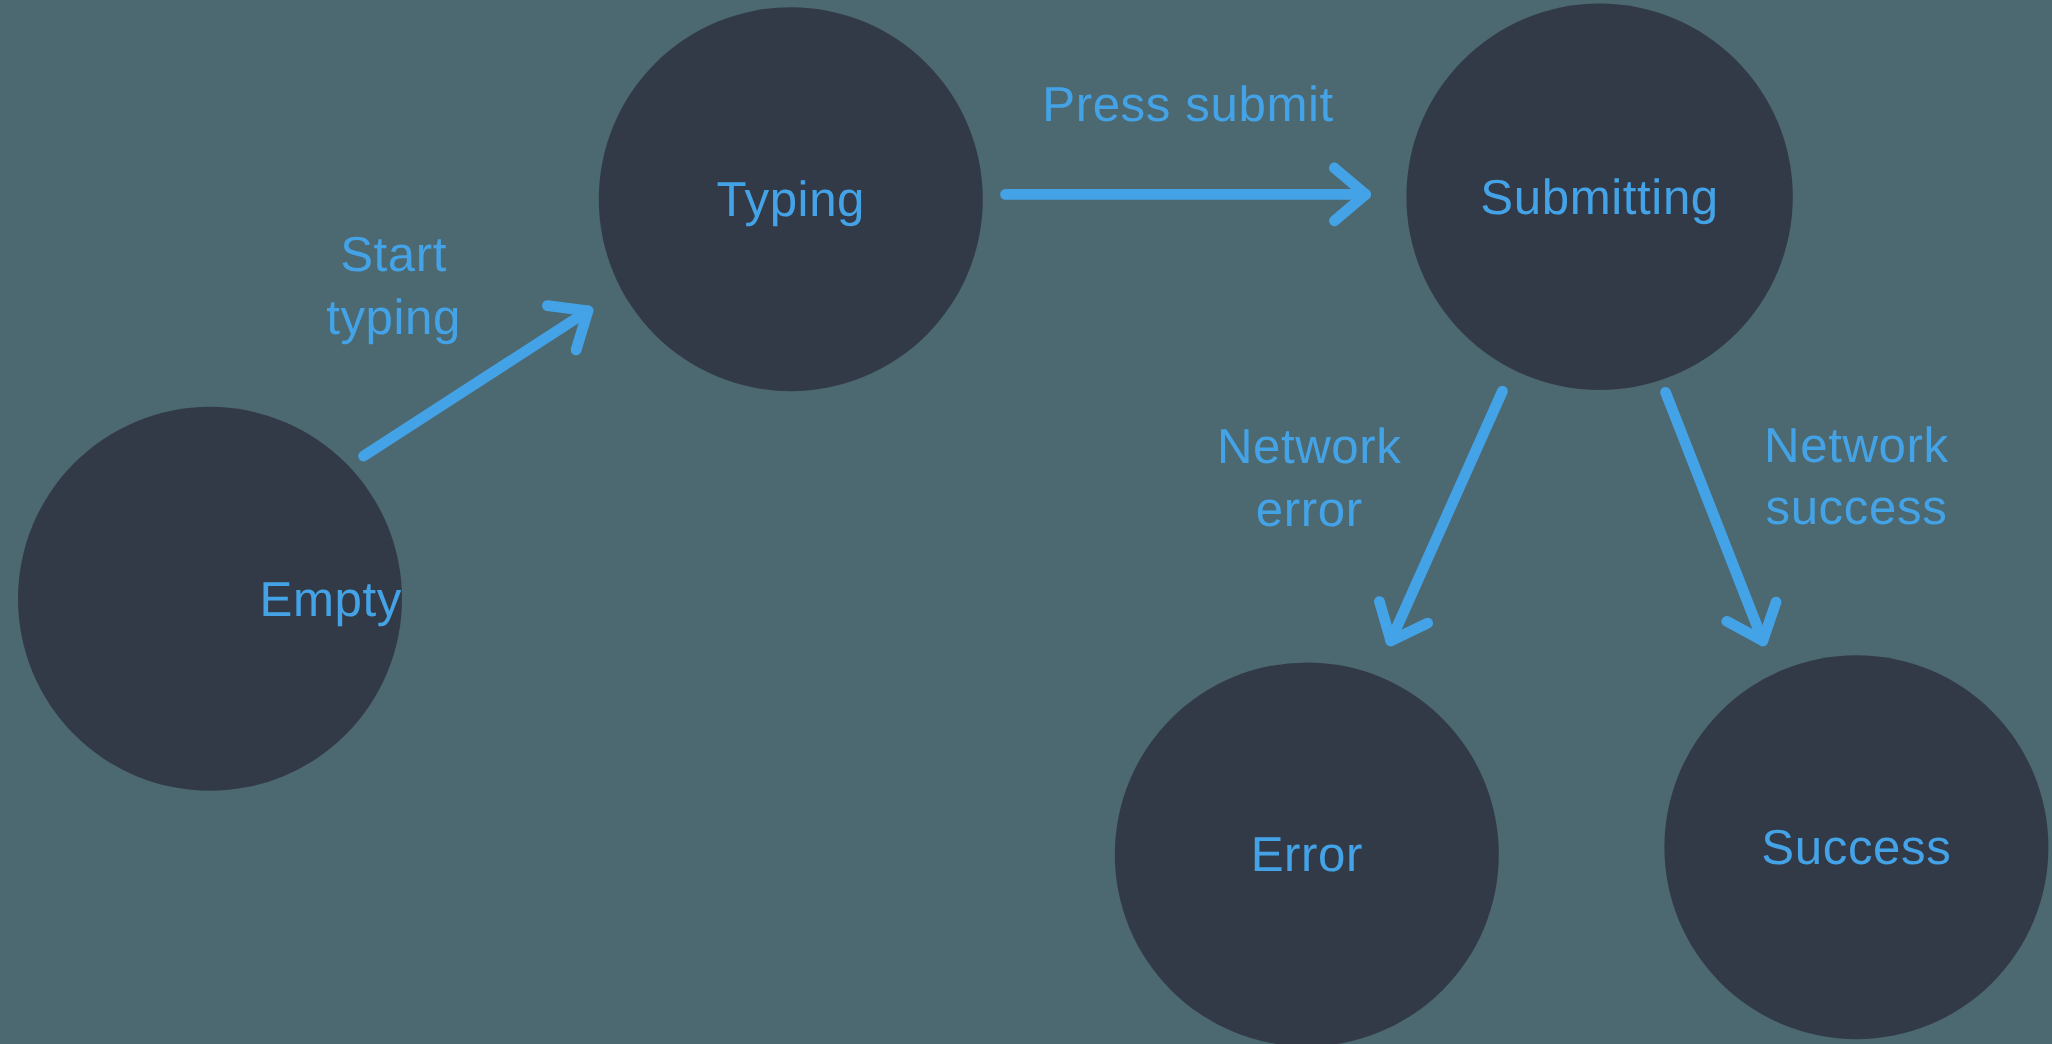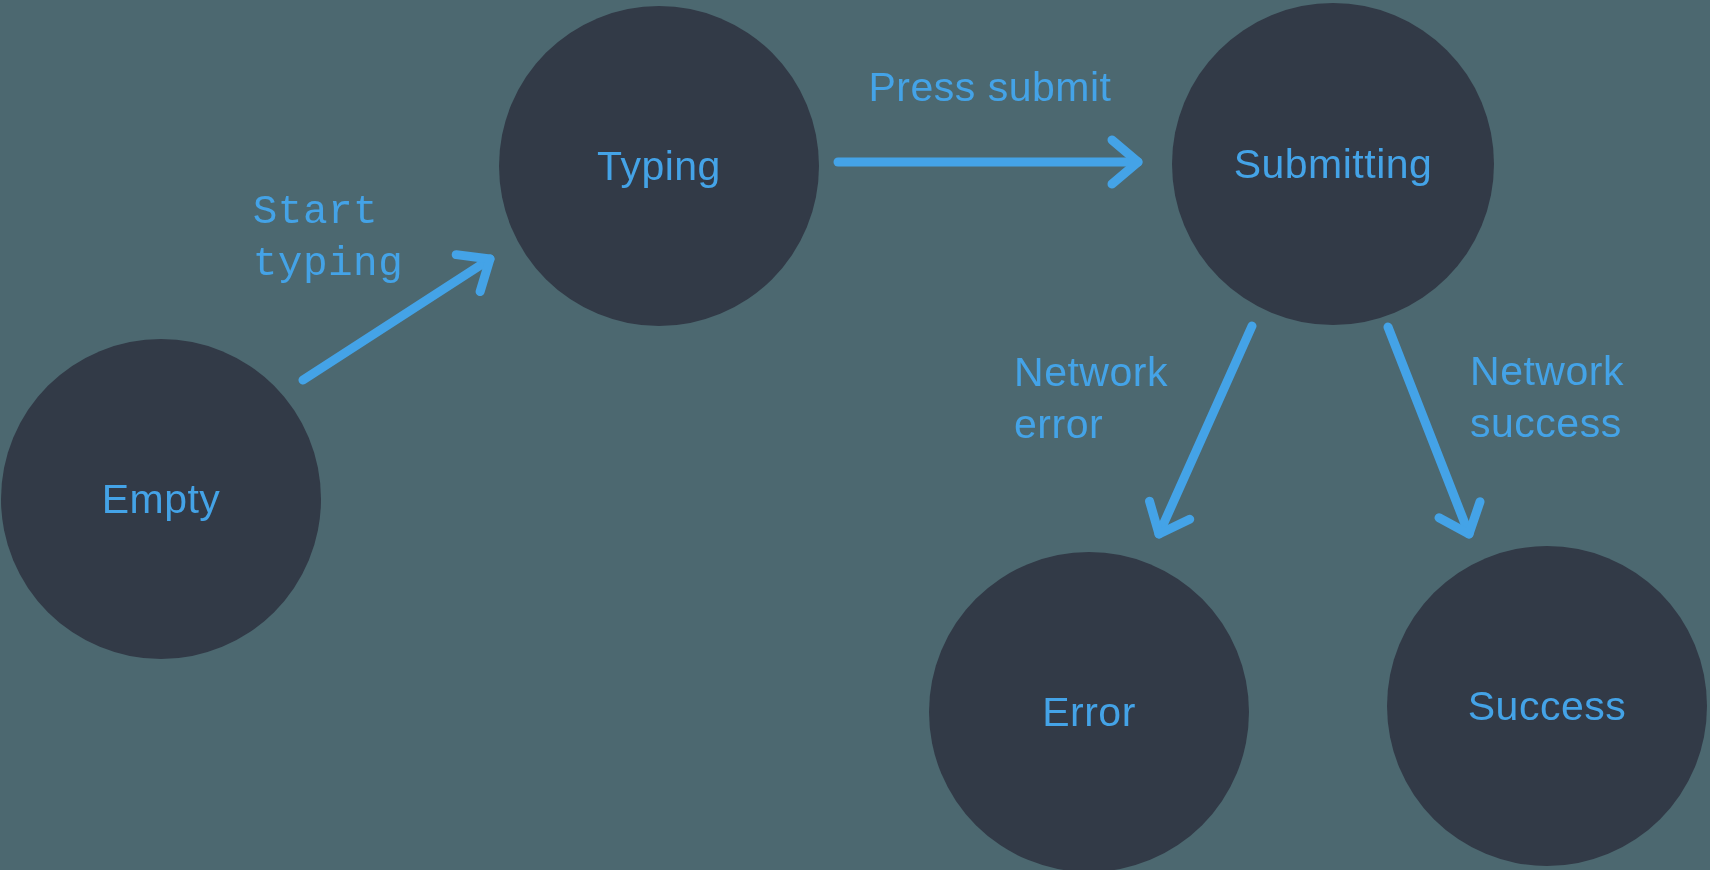--- a/index.html
+++ b/index.html
@@ -43,20 +43,21 @@
     letter-spacing: 0.5px;
     white-space: nowrap;
   }
   .edge-label {
     position: absolute;
     transform: translate(-50%, -50%);
     color: var(--accent, #44a3e7);
     font-size: 41px;
     line-height: 52px;
     letter-spacing: 0.5px;
+    text-align: center;
     white-space: pre-line;
   }
 </style>
 </head>
 <body>
 
 <div class="stage" style="--bg: #4c6870; --node: #323a47; --accent: #44a3e7;">
   <svg class="edges-svg" viewBox="0 0 1710 870" xmlns="http://www.w3.org/2000/svg">
     <defs>
       <marker id="arrowV" markerUnits="userSpaceOnUse" markerWidth="80" markerHeight="80" refX="0" refY="0" orient="auto" viewBox="-40 -40 80 80">
@@ -64,38 +65,38 @@
       </marker>
     </defs>
     <g id="edge-lines">
         <line class="edge-line" x1="303" y1="380" x2="490" y2="259" marker-end="url(#arrowV)"></line>
         <line class="edge-line" x1="838" y1="162" x2="1138" y2="162" marker-end="url(#arrowV)"></line>
         <line class="edge-line" x1="1252" y1="326" x2="1159" y2="534" marker-end="url(#arrowV)"></line>
         <line class="edge-line" x1="1388" y1="327" x2="1469" y2="534" marker-end="url(#arrowV)"></line>
       </g>
   </svg>
   <div id="nodes-layer">
-      <div class="node" style="left: 1px; top: 339px; width: 320px; height: 320px;">
+      <div class="node" style="left: 15px; top: 339px; width: 320px; height: 320px; justify-content: flex-end;">
         <span class="node-label">Empty</span>
       </div>
       <div class="node" style="left: 499px; top: 6px; width: 320px; height: 320px;">
         <span class="node-label">Typing</span>
       </div>
       <div class="node" style="left: 1172px; top: 3px; width: 322px; height: 322px;">
         <span class="node-label">Submitting</span>
       </div>
       <div class="node" style="left: 929px; top: 552px; width: 320px; height: 320px;">
         <span class="node-label">Error</span>
       </div>
       <div class="node" style="left: 1387px; top: 546px; width: 320px; height: 320px;">
         <span class="node-label">Success</span>
       </div>
     </div>
   <div id="labels-layer">
-      <div class="edge-label" style="left: 328px; top: 238px; font-family: Liberation Mono, monospace;">Start
+      <div class="edge-label" style="left: 328px; top: 238px;">Start
 typing</div>
       <div class="edge-label" style="left: 990px; top: 87px;">Press submit</div>
       <div class="edge-label" style="left: 1091px; top: 398px;">Network
 error</div>
       <div class="edge-label" style="left: 1547px; top: 397px;">Network
 success</div>
     </div>
 </div>
 
 </body></html>

